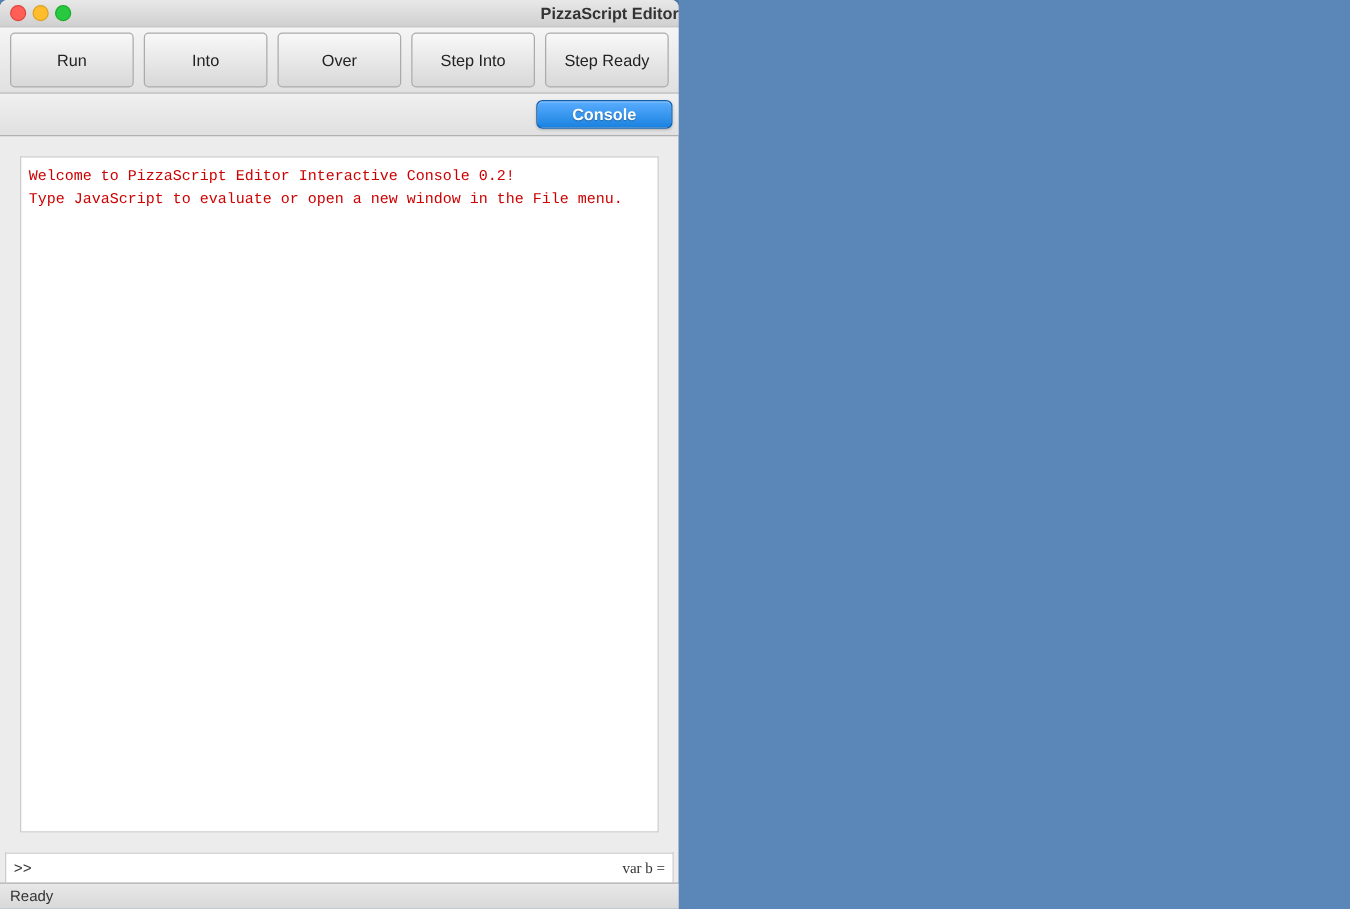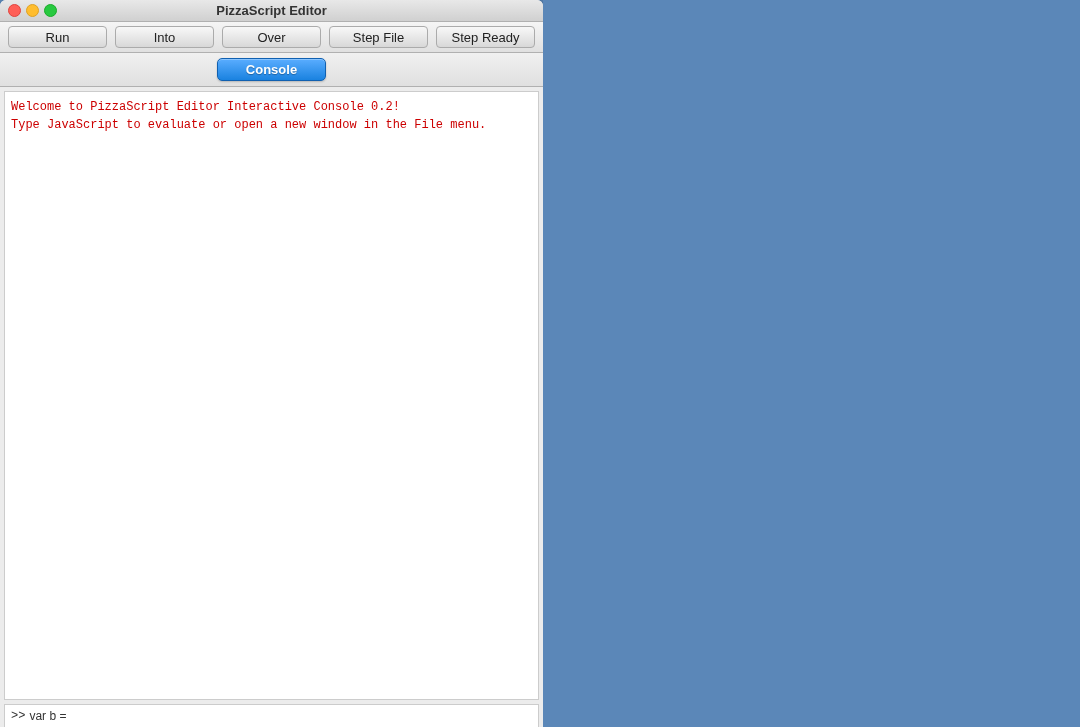--- a/index.html
+++ b/index.html
@@ -27,21 +27,21 @@
     }
 
     
     .title-bar {
       background: linear-gradient(to bottom, #e8e8e8, #d0d0d0);
       border-bottom: 1px solid #b0b0b0;
       border-radius: 6px 6px 0 0;
       height: 22px;
       display: flex;
       align-items: center;
-      justify-content: center;
+      justify-content: flex-end;
       position: relative;
       flex-shrink: 0;
     }
 
     .traffic-lights {
       position: absolute;
       left: 8px;
       display: flex;
       gap: 5px;
       align-items: center;
@@ -68,40 +68,40 @@
       background: linear-gradient(to bottom, #f5f5f5, #e0e0e0);
       border-bottom: 1px solid #b0b0b0;
       display: flex;
       padding: 4px 4px;
       gap: 0;
       flex-shrink: 0;
     }
 
     .toolbar-btn {
       flex: 1;
-      height: 22px;
+      height: 44px;
       background: linear-gradient(to bottom, #f8f8f8, #d8d8d8);
       border: 1px solid #ababab;
       border-radius: 4px;
       font-size: 13px;
       color: #222;
       cursor: pointer;
       margin: 0 4px;
       display: flex;
       align-items: center;
       justify-content: center;
     }
 
     
     .console-bar {
       background: linear-gradient(to bottom, #f0f0f0, #e0e0e0);
       border-bottom: 1px solid #b0b0b0;
       display: flex;
       align-items: center;
-      justify-content: center;
+      justify-content: flex-end;
       padding: 5px;
       flex-shrink: 0;
     }
 
     .console-btn {
       background: linear-gradient(to bottom, #5aadff, #1a82e0);
       border: 1px solid #1060b0;
       border-radius: 5px;
       color: white;
       font-size: 13px;
@@ -109,21 +109,21 @@
       padding: 3px 28px;
       cursor: pointer;
       text-shadow: 0 1px 1px rgba(0,0,0,0.3);
       box-shadow: 0 1px 2px rgba(0,0,0,0.2), inset 0 1px 0 rgba(255,255,255,0.3);
     }
 
     
     .console-output {
       flex: 1;
       background: white;
-      margin: 4px;
+      margin: 16px;
       border: 1px solid #ccc;
       overflow-y: auto;
       padding: 6px;
       font-family: "Courier New", Courier, monospace;
       font-size: 12px;
     }
 
     .console-welcome {
       color: #cc0000;
       line-height: 1.5;
@@ -147,23 +147,24 @@
     .input-prompt {
       color: #333;
       margin-right: 4px;
       white-space: nowrap;
     }
 
     .input-field {
       flex: 1;
       border: none;
       outline: none;
-      font-family: Liberation Sans, sans-serif;
-      font-size: 12px;
-      color: #333;
+      font-family: Liberation Serif, serif;
+      font-size: 12px;
+      color: #333;
+      text-align: right;
     }
 
     
     .status-bar {
       background: linear-gradient(to bottom, #e8e8e8, #d8d8d8);
       border-top: 1px solid #b0b0b0;
       padding: 3px 8px;
       font-size: 12px;
       color: #333;
       flex-shrink: 0;
@@ -190,33 +191,36 @@
       <div class="traffic-light minimize"></div>
       <div class="traffic-light maximize"></div>
     </div>
     <span class="title-text">PizzaScript Editor</span>
   </div>
 
   <div class="toolbar">
     <button class="toolbar-btn">Run</button>
     <button class="toolbar-btn">Into</button>
     <button class="toolbar-btn">Over</button>
-    <button class="toolbar-btn">Step File</button>
+    <button class="toolbar-btn">Step Into</button>
     <button class="toolbar-btn">Step Ready</button>
   </div>
 
   <div class="console-bar">
     <button class="console-btn">Console</button>
   </div>
 
   <div class="console-output">
     <div class="console-welcome"><span>Welcome to PizzaScript Editor Interactive Console 0.2!</span>
 <span>Type JavaScript to evaluate or open a new window in the File menu.</span></div>
   </div>
 
   <div class="input-area">
     <span class="input-prompt">&gt;&gt;</span>
     <input class="input-field" type="text" value="var b =" style="">
   </div>
 
+  <div class="status-bar">
+    <span>Ready</span>
+  </div>
 </div>
 
 <div class="right-panel"></div>
 
 </body></html>

